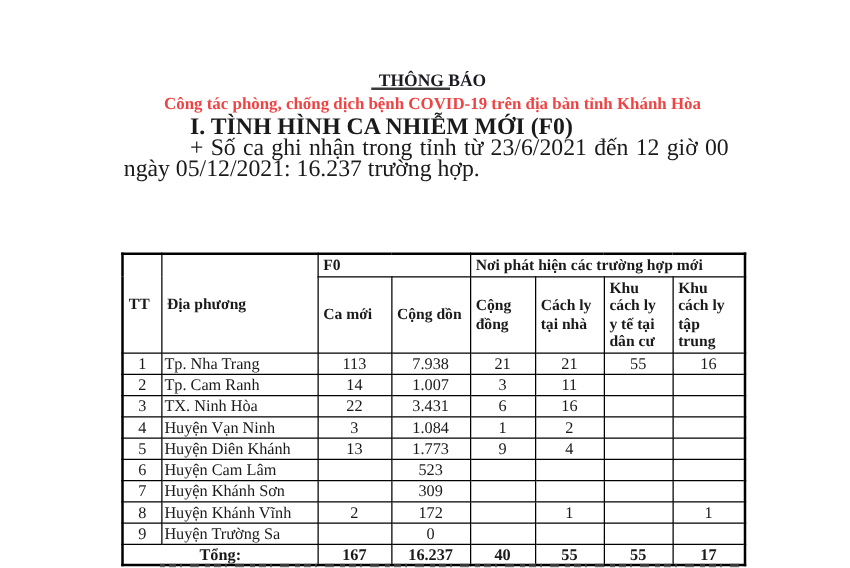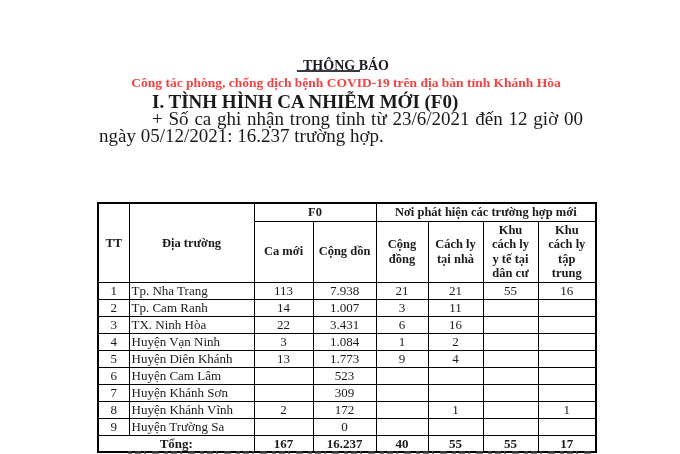--- a/index.html
+++ b/index.html
@@ -46,21 +46,21 @@
     border-collapse: collapse;
     table-layout: fixed;
     border: 2px solid #000;
   }
   .covid-table th, .covid-table td {
     border: 1px solid #000;
     overflow: hidden;
   }
   .covid-table th {
     font-size: 12.5px; font-weight: bold;
-    text-align: center; vertical-align: middle;
+    text-align: left; vertical-align: middle;
     line-height: 14.5px;
     padding: 0 4px;
   }
   .covid-table td {
     font-size: 13px;
     text-align: center; vertical-align: middle;
     line-height: 15px;
     padding: 0 2px;
   }
   .covid-table td.loc { text-align: left; padding-left: 2px; margin-top: 23px; }
@@ -107,21 +107,21 @@
       <col style="width:59px">
         <col style="width:63px">
       <col style="width:52px">
         <col style="width:55px">
       <col style="width:55px">
         <col style="width:58px">
     </colgroup>
     <tbody>
       <tr class="hrow1">
         <th rowspan="2">TT</th>
-        <th rowspan="2">Địa trường</th>
+        <th rowspan="2">Địa phương</th>
         <th colspan="2" class="grp">F0</th>
         <th colspan="4" class="grp">Nơi phát hiện các trường hợp mới</th>
       </tr>
       <tr class="hrow2">
         <th>Ca mới</th>
         <th>Cộng dồn</th>
         <th>Cộng đồng</th>
         <th>Cách ly tại nhà</th>
         <th>Khu cách ly y tế tại dân cư</th>
         <th>Khu cách ly tập trung</th>

